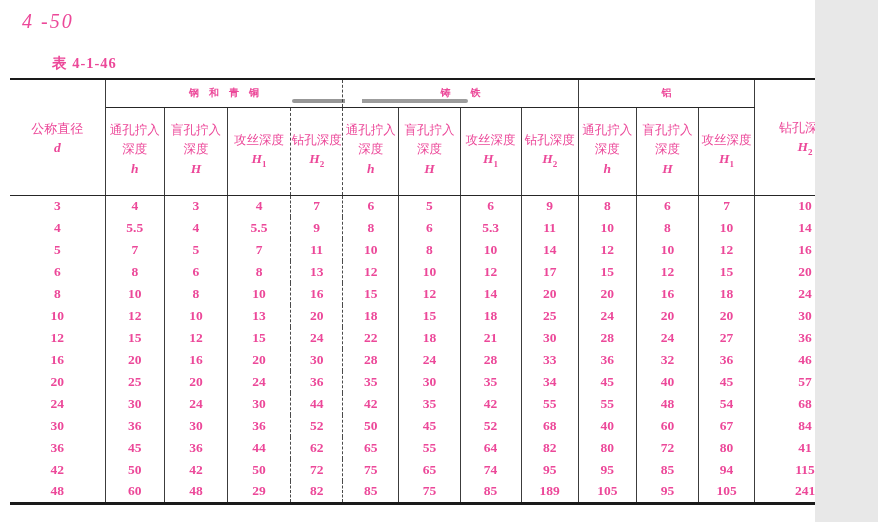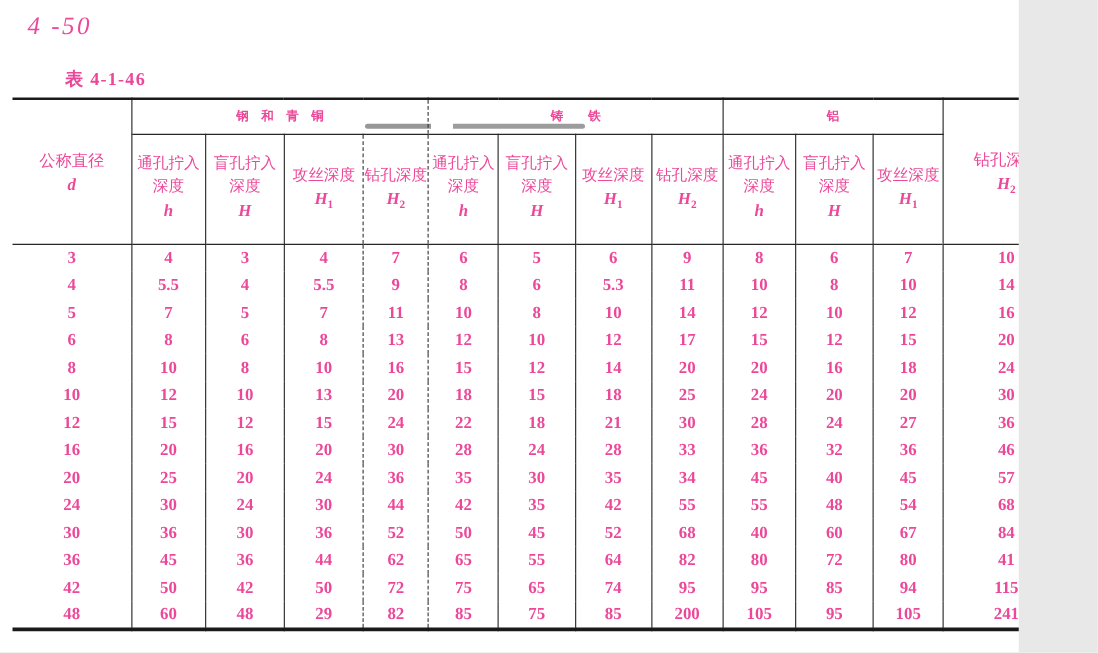--- a/index.html
+++ b/index.html
@@ -347,21 +347,21 @@
         </tr>
         <tr>
           <td class="vr">48</td>
           <td class="vr">60</td>
           <td class="vr">48</td>
           <td class="vr-dash">29</td>
           <td class="vr-dash">82</td>
           <td class="vr">85</td>
           <td class="vr">75</td>
           <td class="vr">85</td>
-          <td class="vr">200</td>
+          <td class="vr">189</td>
           <td class="vr">105</td>
           <td class="vr">95</td>
           <td class="vr">105</td>
           <td class="">241</td>
         </tr>
       </tbody>
   </table>
 
   <div class="smudge-a"></div>
   <div class="smudge-b"></div>

